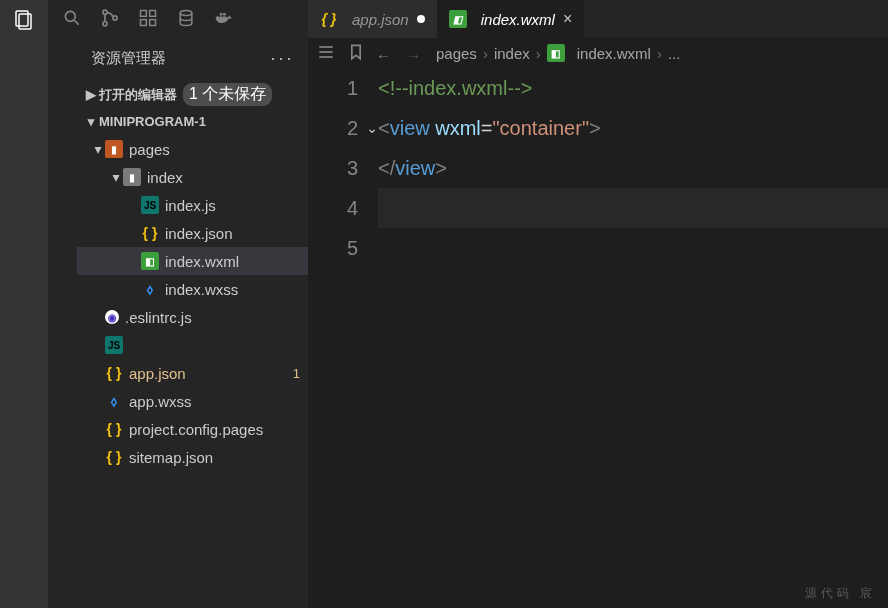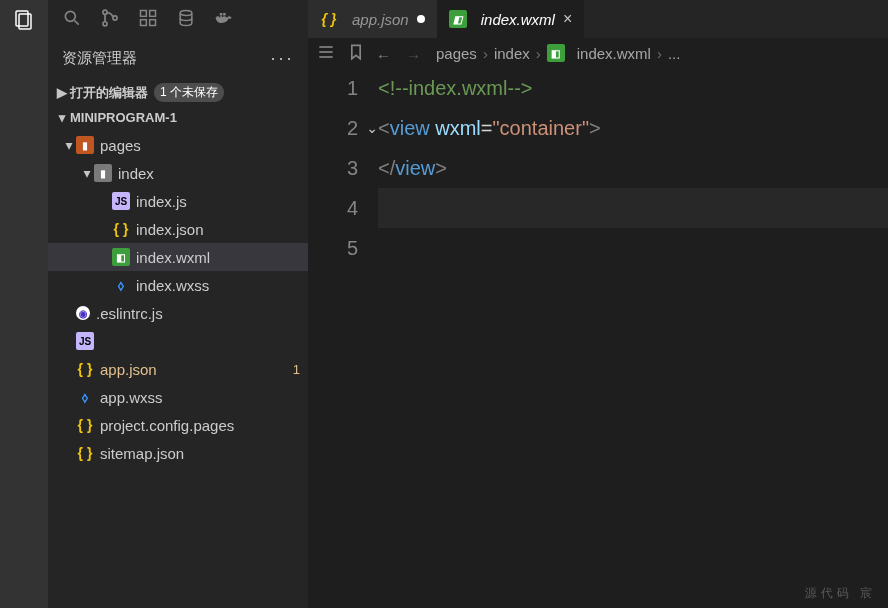--- a/index.html
+++ b/index.html
@@ -2,36 +2,36 @@
 <html><head>
 <meta charset="utf-8">
 <style>
 * { margin:0; padding:0; box-sizing:border-box; font-family:"Segoe UI",-apple-system,sans-serif; }
 body { background:#1e1e1e; color:#cccccc; font-size:13px; width:888px; height:608px; overflow:hidden; display:flex; }
 .activity-bar { width:48px; background:#333333; display:flex; flex-direction:column; align-items:center; padding-top:8px; gap:16px; }
 .activity-icon { width:24px; height:24px; display:flex; align-items:center; justify-content:center; color:#858585; cursor:pointer; }
 .activity-icon.active { color:#fff; }
 .top-icons { position:absolute; top:8px; left:48px; display:flex; gap:18px; padding-left:14px; }
 .top-icon { width:20px; height:20px; color:#858585; }
-.sidebar { width:260px; background:#252526; display:flex; flex-direction:column; padding-top:42px; }
+.sidebar { width:260px; background:#252526; display:flex; flex-direction:column; padding-top:42px;padding-left:29px; }
 .sidebar-header { display:flex; justify-content:space-between; align-items:center; padding:6px 14px 10px 14px; }
 .sidebar-title { font-size:15px; }
 .more-icon { color:#c5c5c5; font-size:18px; letter-spacing:2px; }
 .section-header { display:flex; align-items:center; padding:4px 6px; font-size:13px; font-weight:600; }
 .section-header .chev { width:16px; text-align:center; color:#c5c5c5; }
-.badge { background:#4d4d4d; color:#fff; font-size:12px; padding:1px 6px; border-radius:9px; margin-left:6px; font-weight:400; }
+.badge { background:#4d4d4d; color:#fff; font-size:16px; padding:1px 6px; border-radius:9px; margin-left:6px; font-weight:400; }
 .tree { flex:1; overflow:auto; padding-top:2px; }
 .tree-row { display:flex; align-items:center; height:28px; padding-right:8px; cursor:pointer; font-size:15px; }
 .tree-row.active { background:#37373d; }
 .tree-row .chev { display:inline-block; width:14px; color:#c5c5c5; font-size:14px; text-align:center; }
 .tree-row .spacer { display:inline-block; }
 .file-icon { width:18px; height:18px; margin-right:6px; display:flex; align-items:center; justify-content:center; font-size:10px; font-weight:bold; border-radius:2px; }
 .ic-folder-pages { background:#c05621; color:#fff; border-radius:2px; }
 .ic-folder { background:#7a7a7a; color:#fff; border-radius:2px; }
-.ic-js { background:#c4b5fd; color:#000; }
+.ic-js { background:#0f766e; color:#000; }
 .ic-json { color:#f1c40f; background:transparent; font-size:14px; }
 .ic-wxml { background:#3c9f3c; color:#fff; }
 .ic-wxss { color:#3794ff; background:transparent; font-size:14px; }
 .ic-eslint { color:#4b32c3; background:#fff; border-radius:50%; width:14px; height:14px; }
 .tree-row .label { flex:1; white-space:nowrap; }
 .tree-row.modified .label { color:#e2c08d; }
 .tree-row .count { color:#e2c08d; font-size:13px; }
 .main { flex:1; display:flex; flex-direction:column; background:#1e1e1e; }
 .tabs { height:38px; background:#252526; display:flex; }
 .tab { display:flex; align-items:center; padding:0 12px; gap:8px; font-size:15px; font-style:italic; cursor:pointer; }

